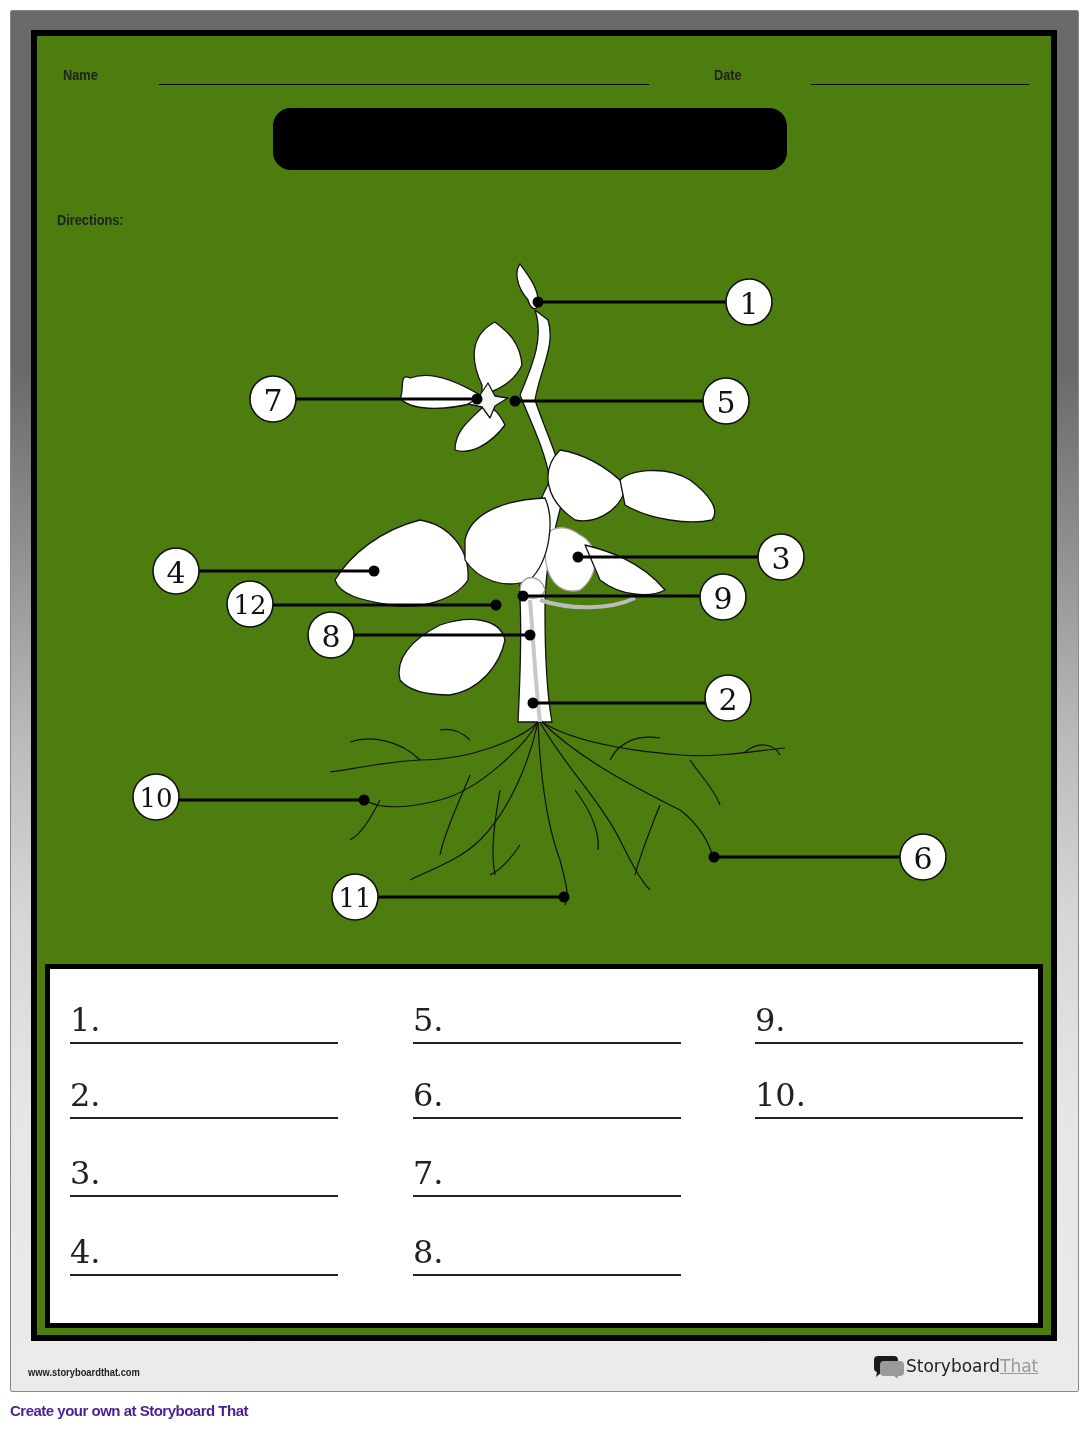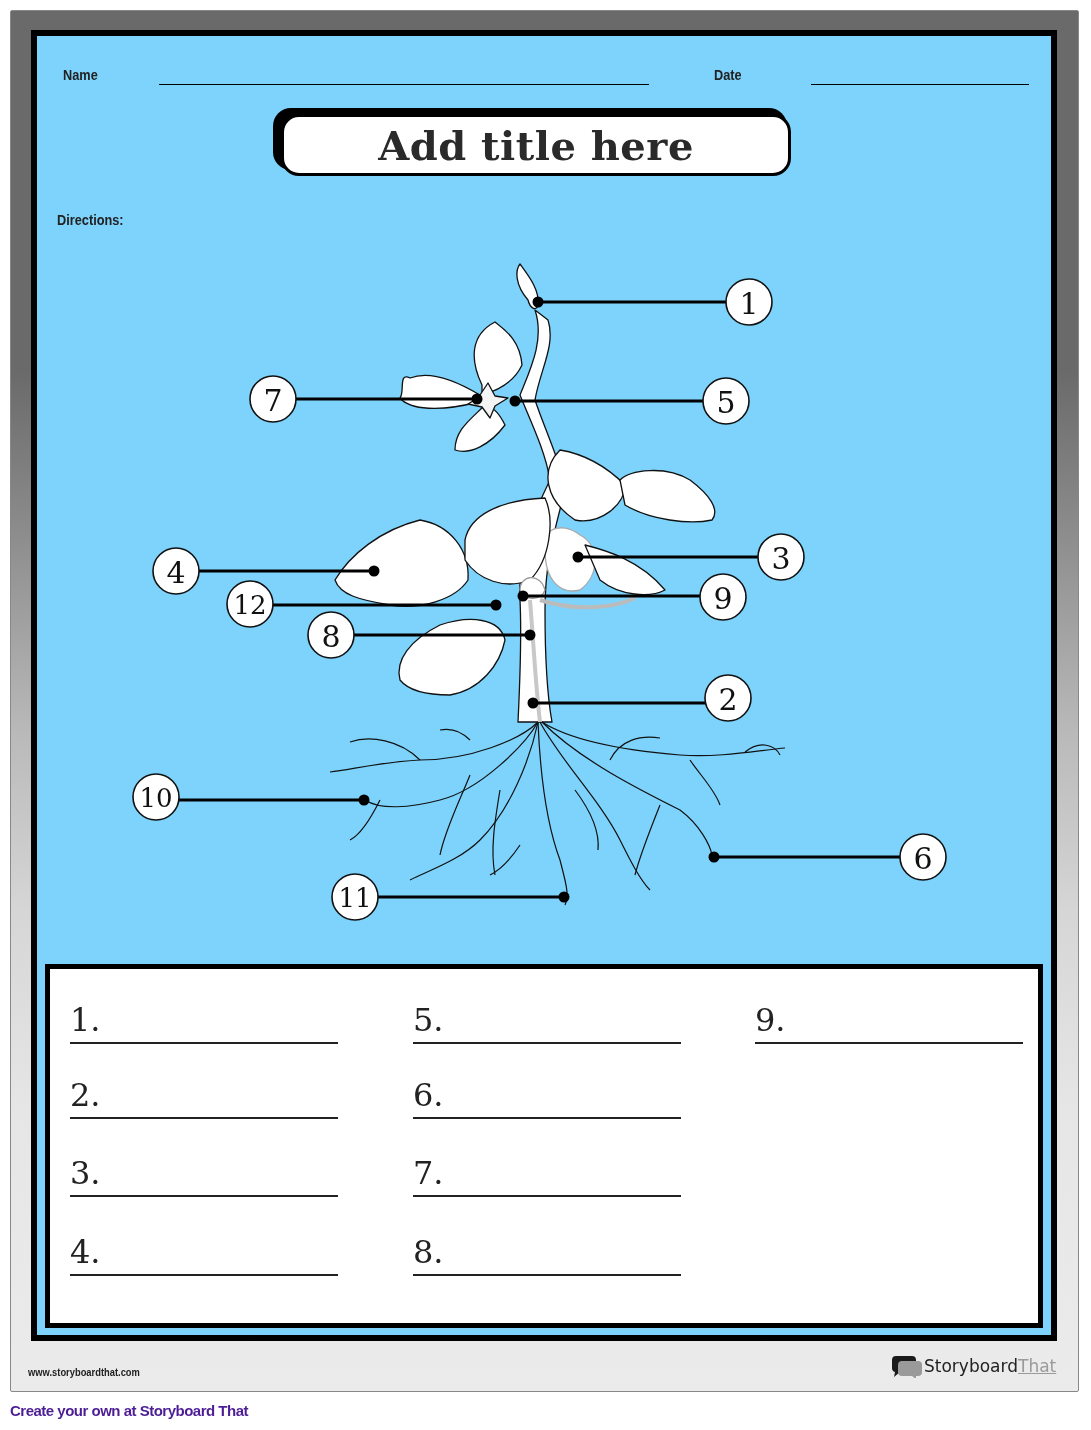--- a/index.html
+++ b/index.html
@@ -8,21 +8,21 @@
       font-family: "DejaVu Sans", sans-serif; overflow: hidden;
     }
     .frame {
       position: absolute; left: 10px; top: 10px; width: 1069px; height: 1382px;
       border: 1px solid #888; box-sizing: border-box;
       background: linear-gradient(to bottom, #6a6a6a 0px, #6a6a6a 360px, #8c8c8c 520px, #b9b9b9 720px, #d6d6d6 900px, #e6e6e6 1100px, #ebebeb 1382px);
       border-radius: 2px;
     }
     .page {
       position: absolute; left: 31px; top: 30px; width: 1026px; height: 1311px;
-      box-sizing: border-box; border: 6px solid #000; background: #7dd3fc;
+      box-sizing: border-box; border: 6px solid #000; background: #4d7c0f;
     }
     .lbl {
       position: absolute; font-family: "Liberation Sans", sans-serif; font-weight: bold;
       font-size: 15px; color: #222; transform: scaleX(0.85); transform-origin: left center;
     }
     .line { position: absolute; height: 0; border-top: 1.5px solid #000; }
     .title-shadow {
       position: absolute; left: 236px; top: 72px; width: 514px; height: 62px;
       background: #000; border-radius: 18px;
     }
@@ -48,21 +48,21 @@
       font-size: 32px; color: #222; line-height: 1;
     }
     .ans .rule {
       position: absolute; left: 0; right: 0; bottom: 0; border-top: 2px solid #222;
     }
     .footer-url {
       position: absolute; left: 28px; top: 1366px; font-family: "Liberation Sans", sans-serif;
       font-weight: bold; font-size: 11px; color: #222; transform: scaleX(0.85); transform-origin: left center;
     }
     .brand {
-      position: absolute; left: 890px; top: 1354px; height: 24px; display: flex; align-items: center; justify-content: flex-end;
+      position: absolute; left: 872px; top: 1354px; height: 24px; display: flex; align-items: center; justify-content: flex-end;
     }
     .brand .word { font-family: "DejaVu Sans", sans-serif; font-size: 17px; color: #222; }
     .brand .word2 { font-family: "DejaVu Sans", sans-serif; font-size: 17px; color: #9a9a9a; text-decoration: underline; }
     .create {
       position: absolute; left: 10px; top: 1402px; font-family: "Liberation Sans", sans-serif;
       font-weight: bold; font-size: 15px; color: #4c1d95; letter-spacing: -0.5px;
     }
   </style>
 </head>
 <body>
@@ -70,23 +70,20 @@
 <div class="frame"></div>
 
 <div class="page">
   <span class="lbl" style="left:26px; top:30px;">Name</span>
   <div class="line" style="left:122px; top:48px; width:490px;"></div>
 
   <span class="lbl" style="left:677px; top:30px;">Date</span>
   <div class="line" style="left:774px; top:48px; width:218px;"></div>
 
   <div class="title-shadow"></div>
-  <div class="title-box">
-    <span class="title-text">Add title here</span>
-  </div>
 
   <span class="lbl" style="left:20px; top:175px;">Directions:</span>
 
   <svg class="diagram" width="1014" height="920" viewBox="37 36 1014 920" xmlns="http://www.w3.org/2000/svg">
     <g fill="#fff" stroke="#111" stroke-width="1.3" stroke-linejoin="round">
 
       <path d="M518 722 C520 680 522 640 520 600 C518 560 530 520 550 480 C545 450 530 420 520 395 C530 370 545 340 535 310 L548 320 C556 345 540 370 535 400 C545 430 560 460 565 490 C555 530 545 560 545 610 C545 660 548 700 552 722 Z"></path>
       <path d="M530 600 C534 650 536 690 540 722" fill="none" stroke="#c8c8c8" stroke-width="4"></path>
 
       <path d="M528 300 C515 285 515 270 520 264 C528 275 540 290 538 305 C536 312 530 308 528 300 Z"></path>
@@ -221,20 +218,24 @@
       </div>
     <div class="ans" style="left:363px; top:257px;">
         <span class="num">8.</span>
         <div class="rule"></div>
       </div>
 
     <div class="ans" style="left:705px; top:25px;">
         <span class="num">9.</span>
         <div class="rule"></div>
       </div>
+    <div class="ans" style="left:705px; top:100px;">
+        <span class="num">10.</span>
+        <div class="rule"></div>
+      </div>
   </div>
 </div>
 
 <span class="footer-url">www.storyboardthat.com</span>
 
 <div class="brand">
   <svg width="34" height="24" viewBox="0 0 34 24">
     <path d="M2 2 h20 a4 4 0 0 1 4 4 v8 a4 4 0 0 1 -4 4 h-12 l-6 5 l1 -5 a4 4 0 0 1 -3 -4 v-8 a4 4 0 0 1 4 -4 z" fill="#1a1a1a"></path>
     <path d="M12 7 h16 a4 4 0 0 1 4 4 v7 a4 4 0 0 1 -4 4 h-2 l0 3 l-4 -3 h-10 a4 4 0 0 1 -4 -4 v-7 a4 4 0 0 1 4 -4 z" fill="#9a9a9a"></path>
   </svg>

